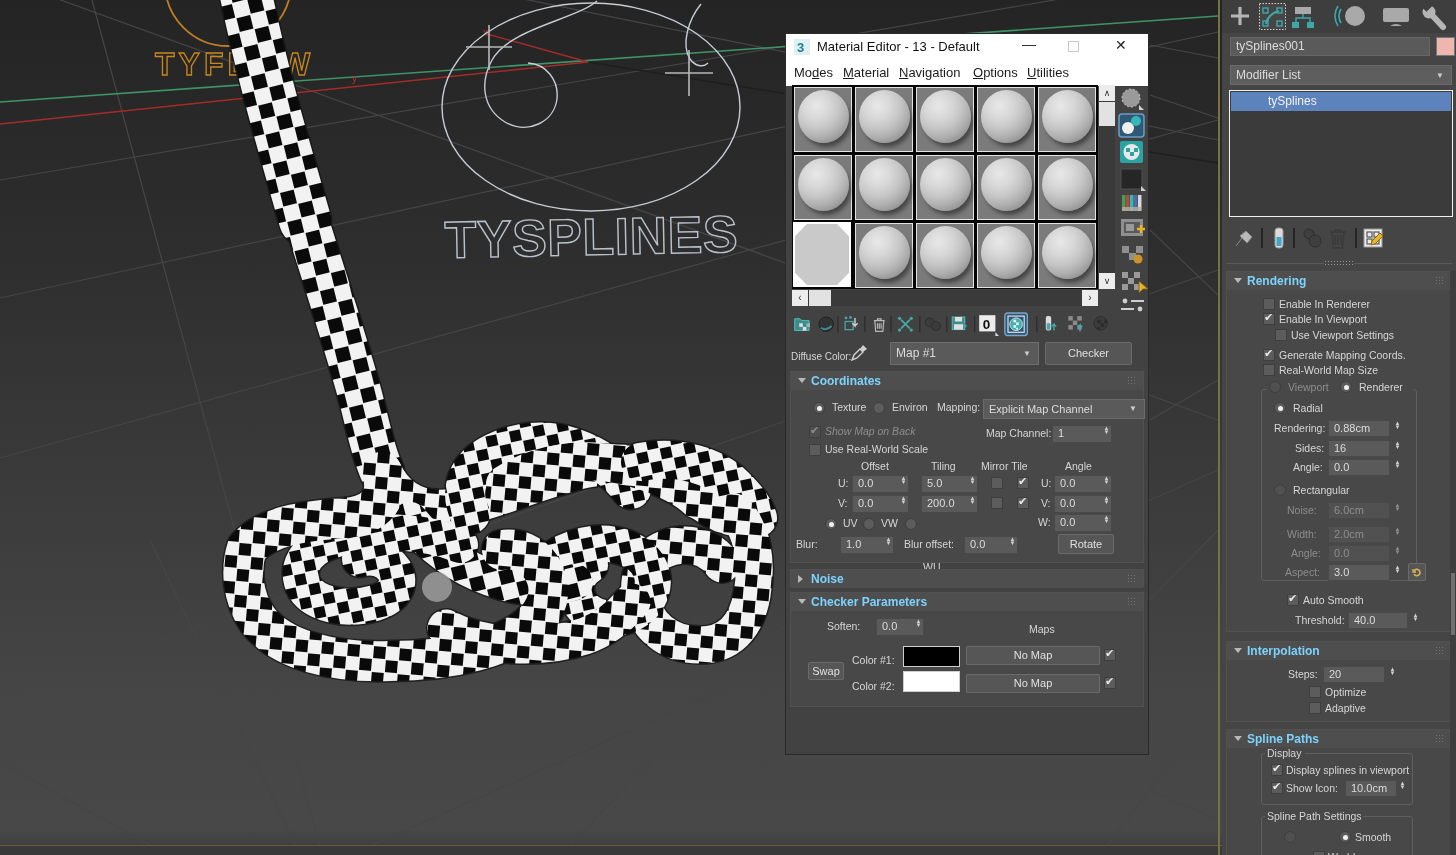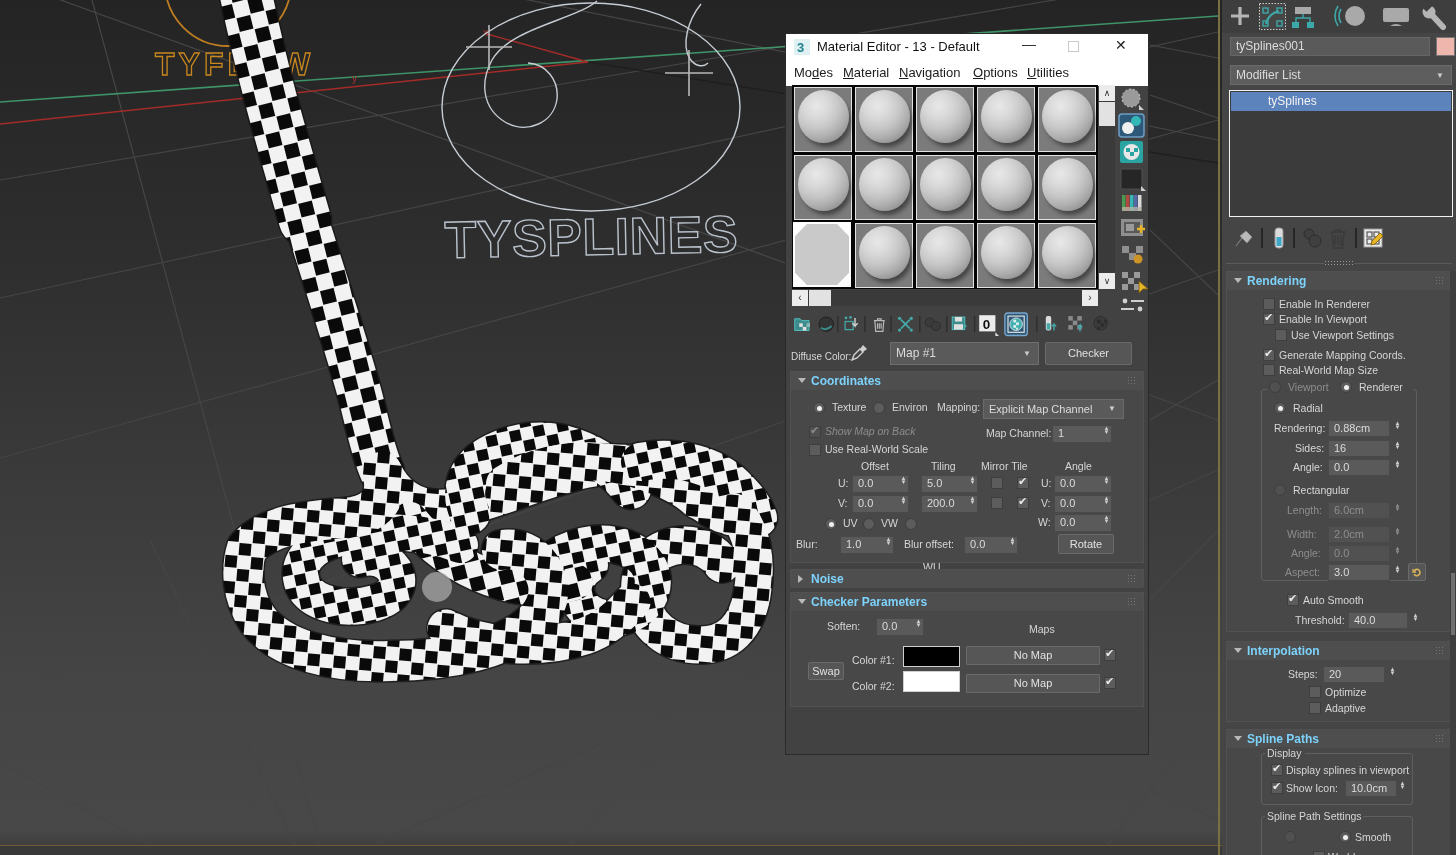--- a/index.html
+++ b/index.html
@@ -418,21 +418,21 @@
       <div class="rollhead">
           <div class="tri"></div>
           <span class="tx">Coordinates</span>
           <div class="grip"></div>
         </div>
       <div class="rad on" style="left:22px;top:30px;"></div>
         <span class="lbl" style="left:41px;top:29px;">Texture</span>
       <div class="rad" style="left:82px;top:30px;"></div>
         <span class="lbl" style="left:101px;top:29px;">Environ</span>
       <span class="lbl" style="left:146px;top:29px;">Mapping:</span>
-      <div class="fld" style="left:192px;top:27px;width:141px;height:20px;line-height:18px;border-color:#6a6a6a;">Explicit Map Channel
+      <div class="fld" style="left:192px;top:27px;width:162px;height:20px;line-height:18px;border-color:#6a6a6a;">Explicit Map Channel
         <span class="abs" style="right:7px;top:0px;font-size:8px;color:#cdcdcd;">▼</span>
       </div>
       <div class="chk dison" style="left:18px;top:54px;background:#4f4f4f;"></div>
         <span class="lbl dis" style="left:34px;top:53px;font-style:italic;">Show Map on Back</span>
       <span class="lbl" style="left:195px;top:55px;">Map Channel:</span>
       <div class="fld" style="left:261px;top:53px;width:60px;height:18px;">1</div>
       <div class="spin" style="left:310px;top:54px;">▲<br>▼</div>
       <div class="chk" style="left:18px;top:72px;"></div>
         <span class="lbl" style="left:34px;top:71px;">Use Real-World Scale</span>
       <span class="lbl" style="left:70px;top:88px;">Offset</span>
@@ -623,21 +623,21 @@
       <div class="fld" style="left:101px;top:148px;width:62px;height:17px;">0.88cm</div>
         <div class="spin" style="left:165px;top:149px;">▲<br>▼</div>
       <span class="lbl" style="left:68px;top:170px;">Sides:</span>
       <div class="fld" style="left:101px;top:168px;width:62px;height:17px;">16</div>
         <div class="spin" style="left:165px;top:169px;">▲<br>▼</div>
       <span class="lbl" style="left:66px;top:189px;">Angle:</span>
       <div class="fld" style="left:101px;top:187px;width:62px;height:17px;">0.0</div>
         <div class="spin" style="left:165px;top:188px;">▲<br>▼</div>
       <div class="rad" style="left:47px;top:212px;background:#505050;"></div>
         <span class="lbl" style="left:66px;top:212px;">Rectangular</span>
-      <span class="lbl dis" style="left:60px;top:232px;">Length:</span>
+      <span class="lbl dis" style="left:60px;top:232px;">Noise:</span>
       <div class="fld dis" style="left:101px;top:230px;width:62px;height:17px;background:#515151;color:#8d8d8d;">6.0cm</div>
         <div class="spin" style="left:165px;top:231px;color:#8d8d8d;">▲<br>▼</div>
       <span class="lbl dis" style="left:60px;top:256px;">Width:</span>
       <div class="fld dis" style="left:101px;top:254px;width:62px;height:17px;background:#515151;color:#8d8d8d;">2.0cm</div>
         <div class="spin" style="left:165px;top:255px;color:#8d8d8d;">▲<br>▼</div>
       <span class="lbl dis" style="left:64px;top:275px;">Angle:</span>
       <div class="fld dis" style="left:101px;top:273px;width:62px;height:17px;background:#515151;color:#8d8d8d;">0.0</div>
         <div class="spin" style="left:165px;top:274px;color:#8d8d8d;">▲<br>▼</div>
       <span class="lbl dis" style="left:58px;top:294px;">Aspect:</span>
       <div class="fld" style="left:101px;top:292px;width:62px;height:17px;">3.0</div>

